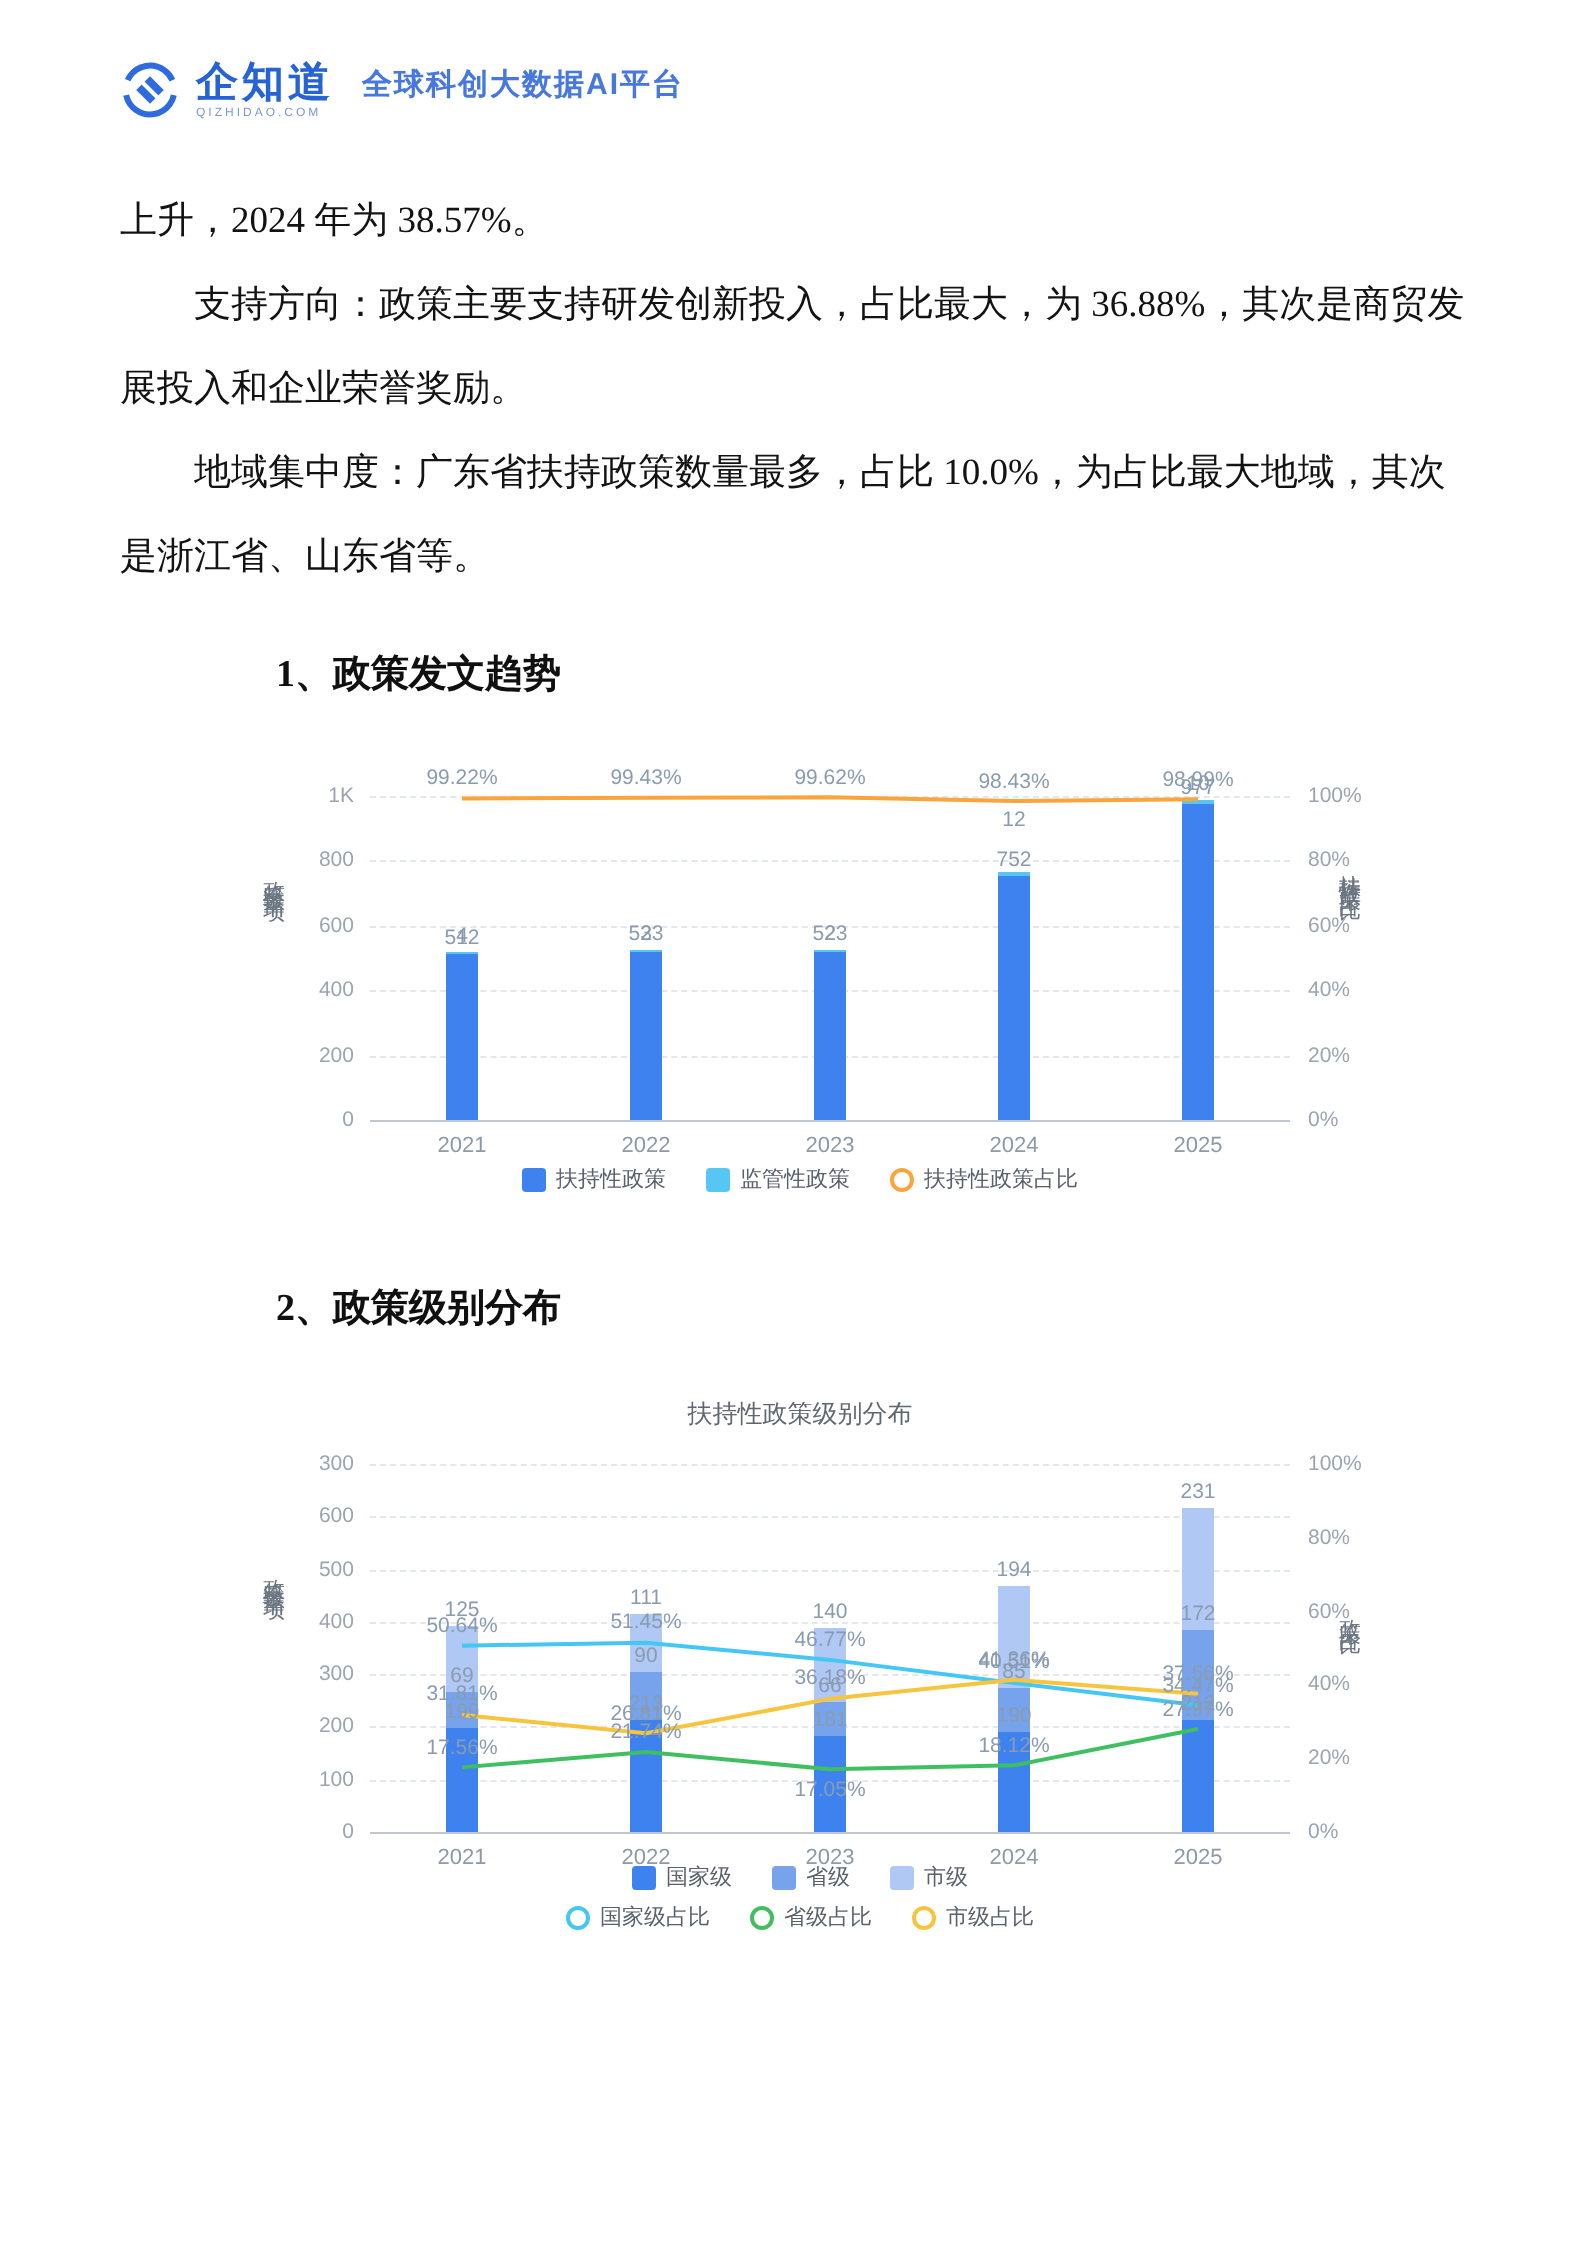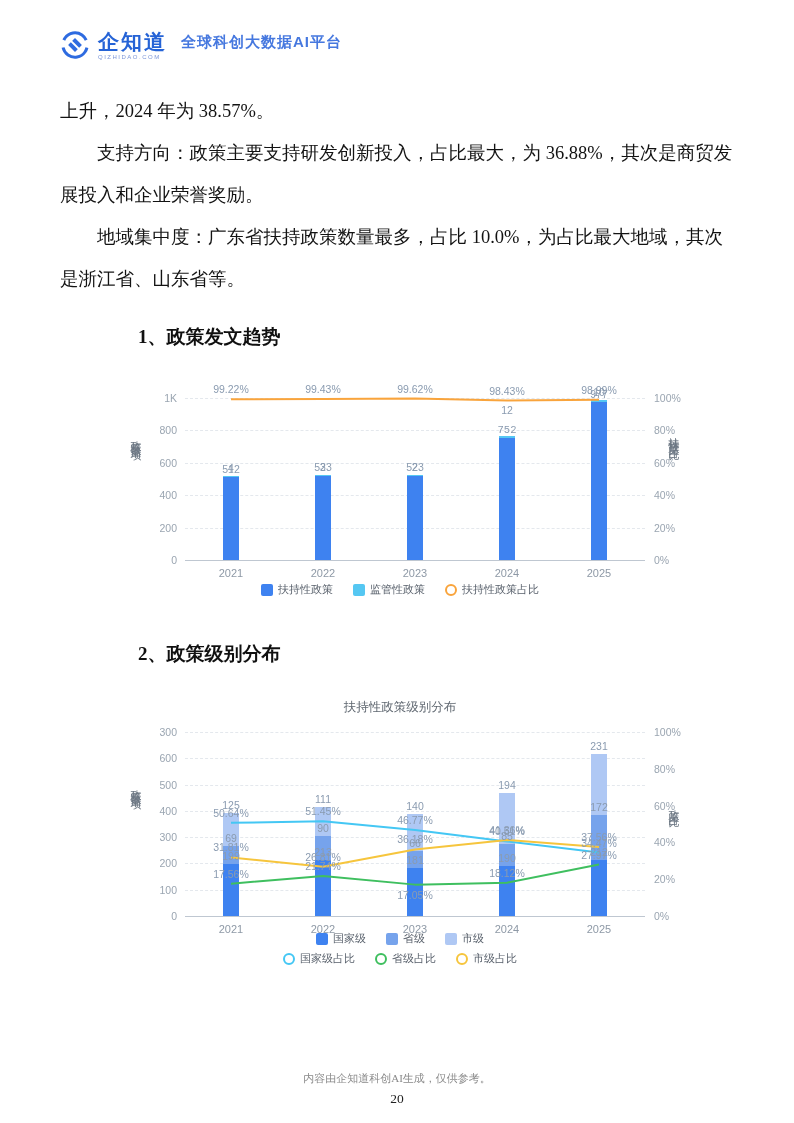--- a/index.html
+++ b/index.html
@@ -130,21 +130,21 @@
       <div class="barseg" style="left: 195px; top: 104.788px; width: 16px; height: 1px; background: rgb(85, 199, 242);"></div>
       <div class="barseg" style="left: 287px; top: 104.95px; width: 16px; height: 1px; background: rgb(85, 199, 242);"></div>
       <div class="barseg" style="left: 379px; top: 66.232px; width: 16px; height: 1.944px; background: rgb(85, 199, 242);"></div>
       <div class="barseg" style="left: 471px; top: 30.106px; width: 16px; height: 1.62px; background: rgb(85, 199, 242);"></div>
       <svg width="560" height="235">
         <polyline points="111,29.263599999999997 203,28.923399999999987 295,28.615599999999972 387,30.54339999999999 479,29.636200000000002" fill="none" stroke="#F9A43C" stroke-width="2" stroke-linejoin="round"></polyline>
       </svg>
       <div class="vlab" style="left: 81px; top: 93.056px; width: 60px;">512</div>
       <div class="vlab" style="left: 173px; top: 91.274px; width: 60px;">523</div>
       <div class="vlab" style="left: 265px; top: 91.274px; width: 60px;">523</div>
-      <div class="vlab" style="left: 357px; top: 54.176px; width: 60px; font-family: Liberation Mono, monospace;">752</div>
+      <div class="vlab" style="left: 357px; top: 54.176px; width: 60px;">752</div>
       <div class="vlab" style="left: 449px; top: 17.726px; width: 60px;">977</div>
       <div class="vlab" style="left: 81px; top: 92.408px; width: 60px;">4</div>
       <div class="vlab" style="left: 173px; top: 90.788px; width: 60px;">3</div>
       <div class="vlab" style="left: 265px; top: 90.95px; width: 60px;">2</div>
       <div class="vlab" style="left: 357px; top: 34px; width: 60px;">12</div>
       <div class="vlab" style="left: 449px; top: 16.106px; width: 60px;">10</div>
       <div class="plab" style="left: 76px; top: 13.2636px; width: 70px;">99.22%</div>
       <div class="plab" style="left: 168px; top: 12.9234px; width: 70px;">99.43%</div>
       <div class="plab" style="left: 260px; top: 12.6156px; width: 70px;">99.62%</div>
       <div class="plab" style="left: 352px; top: 14.5434px; width: 70px;">98.43%</div>
@@ -259,18 +259,14 @@
       <div class="plab" style="left: 260px; top: 175.628px; width: 70px; margin-top: 20px;">17.05%</div>
       <div class="plab" style="left: 352px; top: 173.659px; width: 70px;">18.12%</div>
       <div class="plab" style="left: 444px; top: 155.535px; width: 70px;">27.97%</div>
       <div class="plab" style="left: 76px; top: 148.47px; width: 70px;">31.81%</div>
       <div class="plab" style="left: 168px; top: 157.67px; width: 70px;">26.81%</div>
       <div class="plab" style="left: 260px; top: 140.429px; width: 70px;">36.18%</div>
       <div class="plab" style="left: 352px; top: 130.898px; width: 70px;">41.36%</div>
       <div class="plab" style="left: 444px; top: 137.89px; width: 70px;">37.56%</div>
     </div>
 
-  <footer>
-    <div class="disclaimer">内容由企知道科创AI生成，仅供参考。</div>
-    <div class="page-num">20</div>
-  </footer>
 
 </div>
 
 </body></html>

